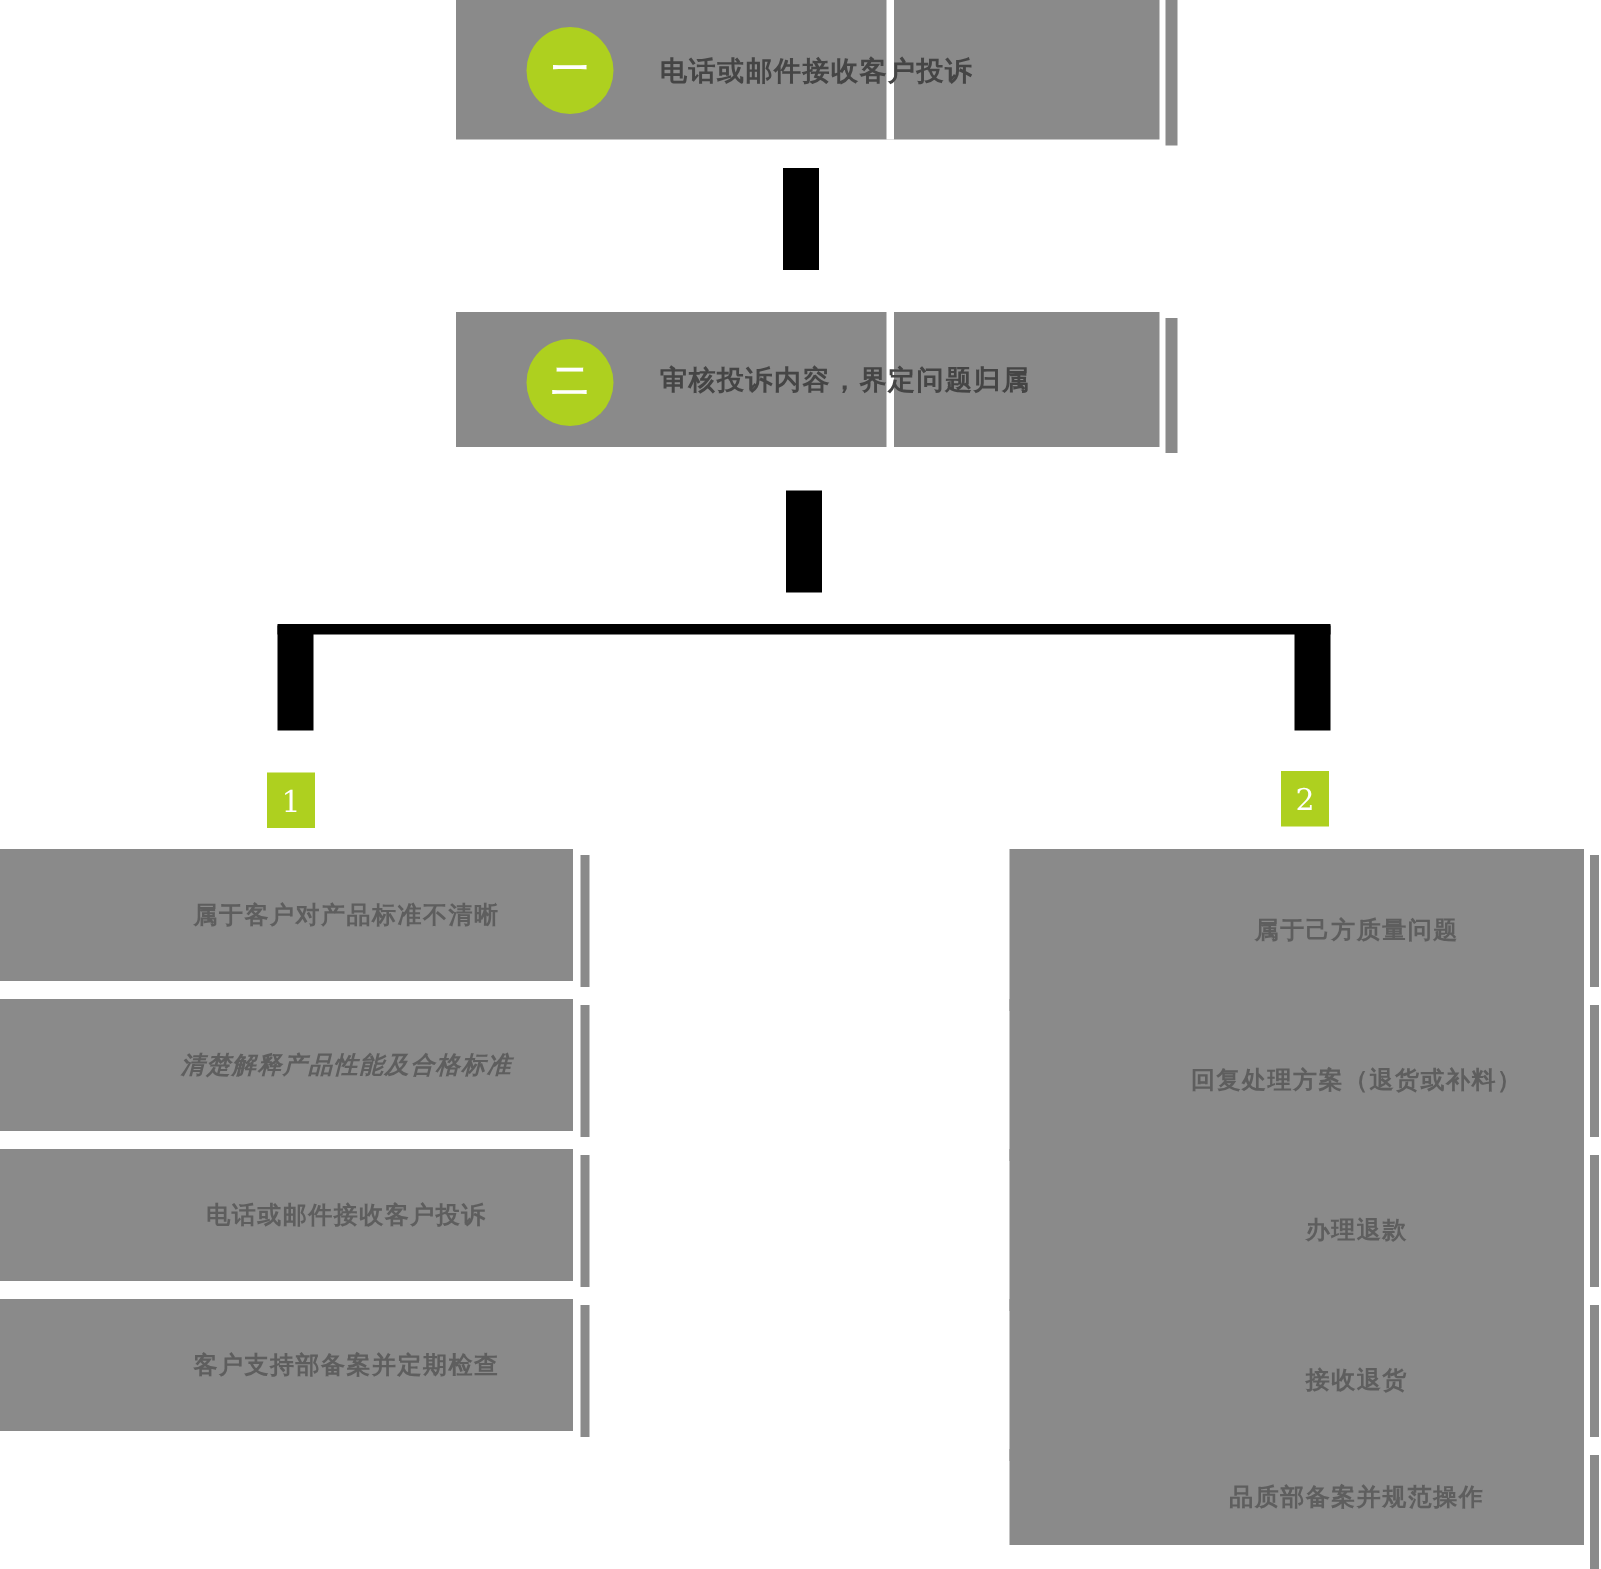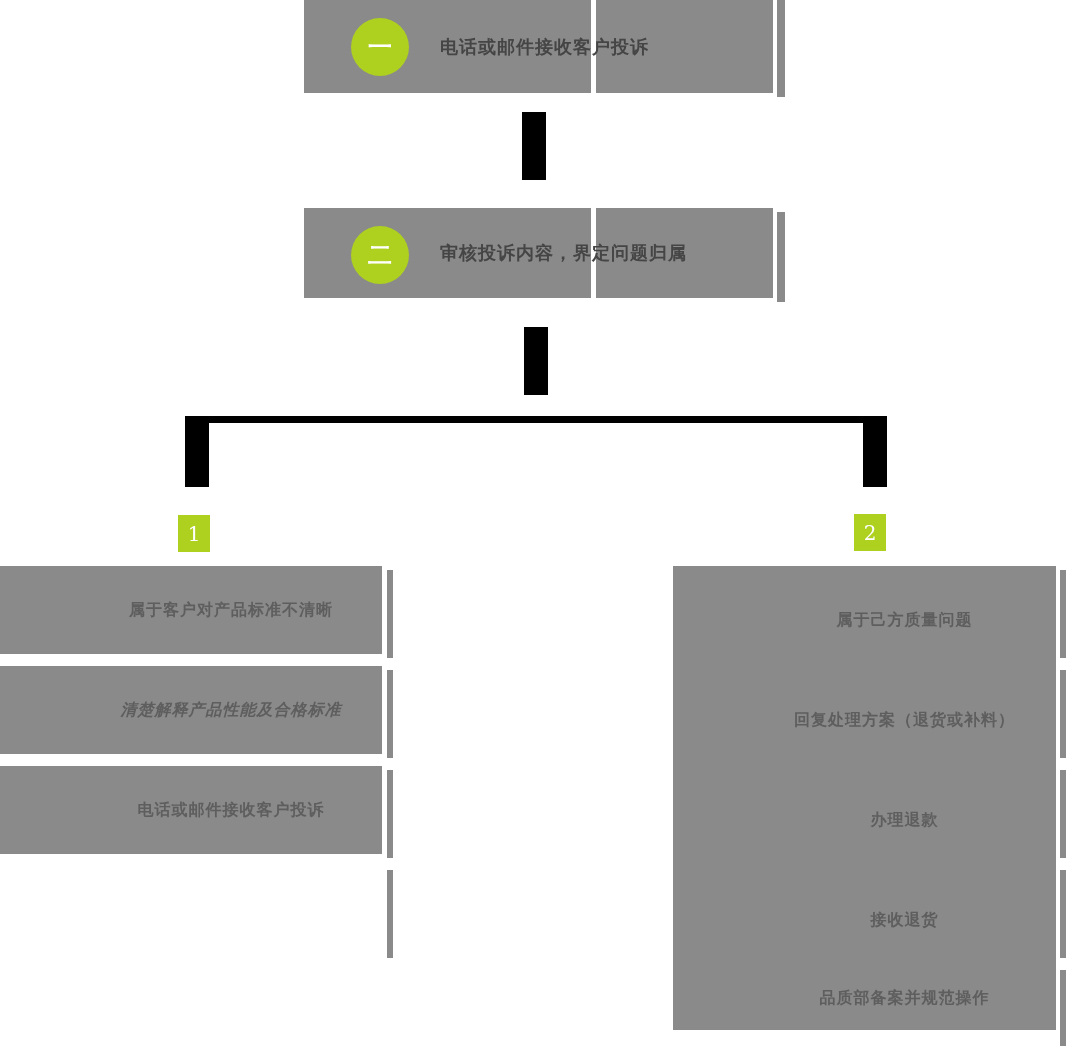--- a/index.html
+++ b/index.html
@@ -121,20 +121,24 @@
     <div class="itemlabel">清楚解释产品性能及合格标准</div>
   </div>
   <div class="sliver lsliver l2s"></div>
 
   <div class="box lbox l3">
     <div class="stripe-l"></div>
     <div class="itemlabel">电话或邮件接收客户投诉</div>
   </div>
   <div class="sliver lsliver l3s"></div>
 
+  <div class="box lbox l4">
+    <div class="stripe-l"></div>
+    <div class="itemlabel">客户支持部备案并定期检查</div>
+  </div>
   <div class="sliver lsliver l4s"></div>
 
   <div class="box rbox r1">
     <div class="stripe-r"></div>
     <div class="itemlabel">属于己方质量问题</div>
   </div>
   <div class="sliver rsliver r1s"></div>
 
   <div class="box rbox r2">
     <div class="stripe-r"></div>

